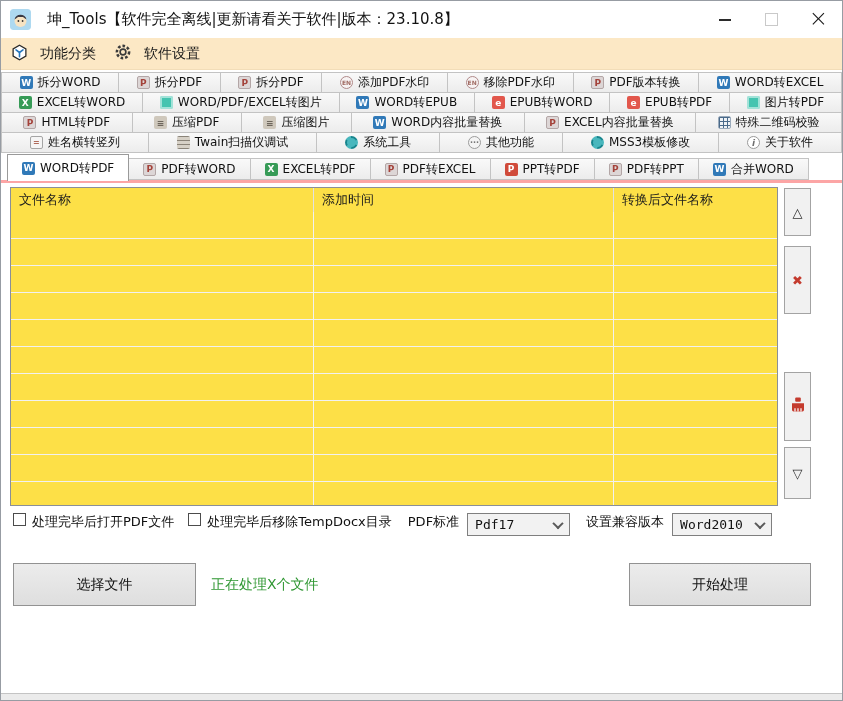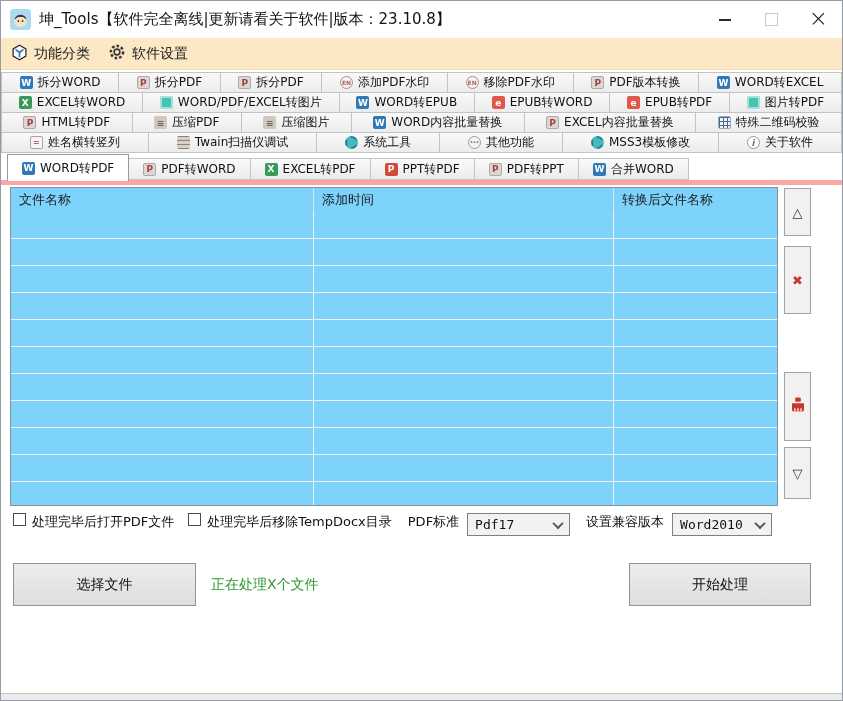--- a/index.html
+++ b/index.html
@@ -2,40 +2,40 @@
 <html><head>
 <meta charset="utf-8">
 <style>
   html,body{margin:0;padding:0;background:#d8d8d8;}
   body{font-family:"DejaVu Sans","Liberation Sans",sans-serif;}
   .window{position:relative;width:843px;height:701px;background:#fff;border:1px solid #979ca3;box-sizing:border-box;overflow:hidden;}
 
   
   .titlebar{height:37px;display:flex;align-items:center;padding-left:9px;background:#fff;}
   .app-icon{width:21px;height:21px;border-radius:3px;overflow:hidden;flex:0 0 auto;}
-  .title{font-size:15px;color:#121212;margin-left:8px;white-space:nowrap;}
+  .title{font-size:15px;color:#121212;margin-left:16px;white-space:nowrap;}
   .win-controls{margin-left:auto;display:flex;height:100%;}
   .win-btn{width:47px;height:100%;display:flex;align-items:center;justify-content:center;}
   .min-glyph{width:12px;height:2px;background:#2b2b2b;}
   .max-glyph{width:11px;height:11px;border:1px solid #c9c9c9;background:#fff;}
   .close-glyph{font-size:23px;font-weight:300;color:#161616;line-height:1;margin-top:-3px;}
 
   
   .toolbar{height:31px;background:#fce8c5;display:flex;align-items:center;gap:18px;padding-left:10px;border-bottom:1px solid #f2ddb8;}
-  .tool-item{display:flex;align-items:center;gap:6px;font-size:14px;color:#1a1a1a;}
+  .tool-item{display:flex;align-items:center;gap:12px;font-size:14px;color:#1a1a1a;}
 
   
   .tabs-wrap{margin-top:2px;}
   .tab-row{display:flex;height:21px;}
   .tab{flex:1 1 auto;display:flex;align-items:center;justify-content:center;gap:5px;padding:0 6px;
        background:linear-gradient(#f9f9f9,#ececec);border:1px solid #c3c3c3;margin-left:-1px;
        font-size:12px;color:#111;white-space:nowrap;box-sizing:border-box;}
   .tab:first-child{margin-left:0;}
   .tab-row+.tab-row{margin-top:-1px;}
-  .tab-row.r5{height:28px;align-items:flex-end;border-bottom:5px solid #fca5a5;padding-left:6px;background:#fff;margin-top:-1px;}
+  .tab-row.r5{height:28px;align-items:flex-end;border-bottom:3px solid #fca5a5;padding-left:6px;background:#fff;margin-top:-1px;}
   .tab-row.r5 .tab{flex:0 0 auto;height:22px;padding:0 14px;}
   .tab-row.r5 .tab.active{height:27px;background:#fff;border-color:#9a9a9a;border-bottom:none;margin-bottom:-1px;position:relative;z-index:2;}
 
   
   .ti{width:13px;height:13px;border-radius:2px;display:inline-flex;align-items:center;justify-content:center;
       font-size:9px;font-weight:bold;color:#fff;box-sizing:border-box;flex:0 0 auto;}
   .ti-word{background:#3079b8;}.ti-word::after{content:"W";}
   .ti-pdf{background:#ddd6d6;border:1px solid #b3a6a6;color:#a4423a;}.ti-pdf::after{content:"P";}
   .ti-stamp{background:#f7f3f3;border:1px solid #b08a8a;border-radius:50%;color:#a06a62;font-size:6px;}.ti-stamp::after{content:"EN";}
   .ti-excel{background:#379b57;}.ti-excel::after{content:"X";}
@@ -46,21 +46,21 @@
   .ti-qr{background-color:#eef2f6;border:1px solid #9aaabb;
          background-image:linear-gradient(90deg,#4a6a8a 1px,transparent 1px),linear-gradient(#4a6a8a 1px,transparent 1px);
          background-size:4px 4px;}
   .ti-card{background:#f5f5f5;border:1px solid #a5a5a5;color:#b06a5a;font-size:8px;}.ti-card::after{content:"=";}
   .ti-scan{background-color:#d6d0c6;background-image:linear-gradient(#8a8378 1px,transparent 1px);background-size:13px 4px;}
   .ti-dots{background:#f4f4f4;border:1px solid #9c9c9c;border-radius:50%;color:#777;font-size:8px;}.ti-dots::after{content:"···";}
   .ti-gear{background:#49b7bd;border:2px dashed #17858d;border-radius:50%;}
   .ti-info{background:#fff;border:1px solid #9a9a9a;border-radius:50%;color:#6f6f6f;font-size:9px;font-style:italic;}.ti-info::after{content:"i";}
 
   
-  .file-table{position:absolute;left:9px;top:186px;width:768px;height:319px;border:1px solid #8a8f98;background:#7dd3fc;overflow:hidden;box-sizing:border-box;}
+  .file-table{position:absolute;left:9px;top:186px;width:768px;height:319px;border:1px solid #8a8f98;background:#fde047;overflow:hidden;box-sizing:border-box;}
   .t-head{display:flex;height:24px;align-items:center;}
   .th{padding-left:8px;font-size:13px;color:#1c1c1c;box-sizing:border-box;border-right:1px solid #e2e2e2;height:100%;display:flex;align-items:center;}
   .c1{width:303px;}.c2{width:300px;}.c3{flex:1;border-right:none;}
   .t-row{display:flex;height:26px;border-bottom:1px solid #f1f1f1;}
   .t-cell{box-sizing:border-box;border-right:1px solid #f1f1f1;height:100%;}
   .t-cell.c3{border-right:none;}
 
   
   .side-btn{position:absolute;left:783px;width:27px;background:#f1f1f1;border:1px solid #a3a3a3;
             display:flex;align-items:center;justify-content:center;box-sizing:border-box;font-size:13px;color:#333;}
@@ -256,20 +256,24 @@
         </div>
         <div class="tab">
           <span class="ti ti-pdf"></span>
           <span>PDF转WORD</span>
         </div>
         <div class="tab">
           <span class="ti ti-excel"></span>
           <span>EXCEL转PDF</span>
         </div>
         <div class="tab">
+          <span class="ti ti-pdf"></span>
+          <span>PDF转EXCEL</span>
+        </div>
+        <div class="tab">
           <span class="ti ti-ppt"></span>
           <span>PPT转PDF</span>
         </div>
         <div class="tab">
           <span class="ti ti-pdf"></span>
           <span>PDF转PPT</span>
         </div>
         <div class="tab">
           <span class="ti ti-word"></span>
           <span>合并WORD</span>

